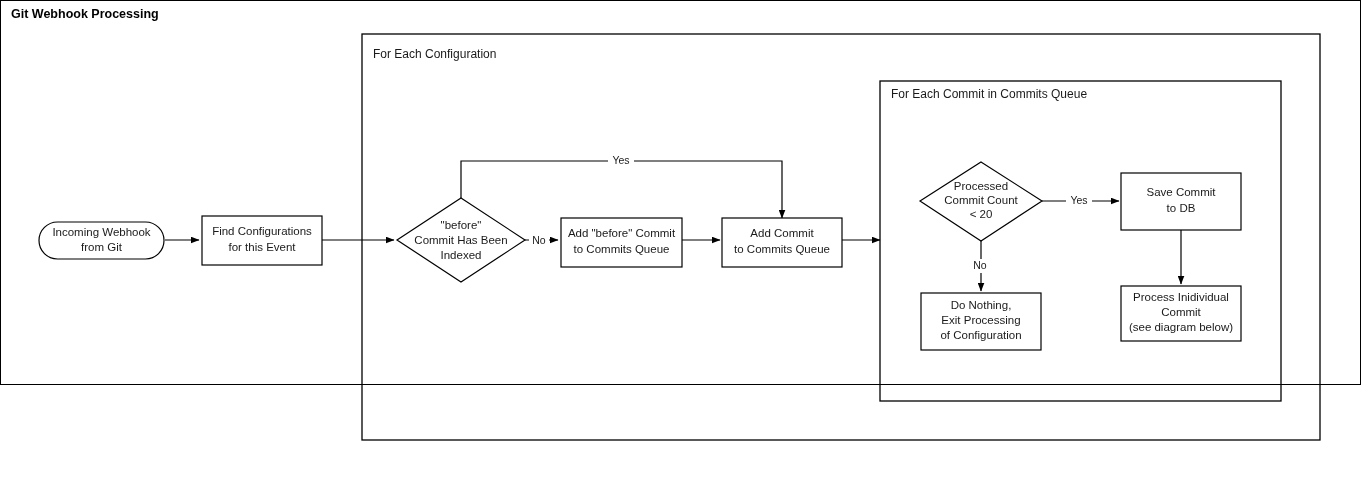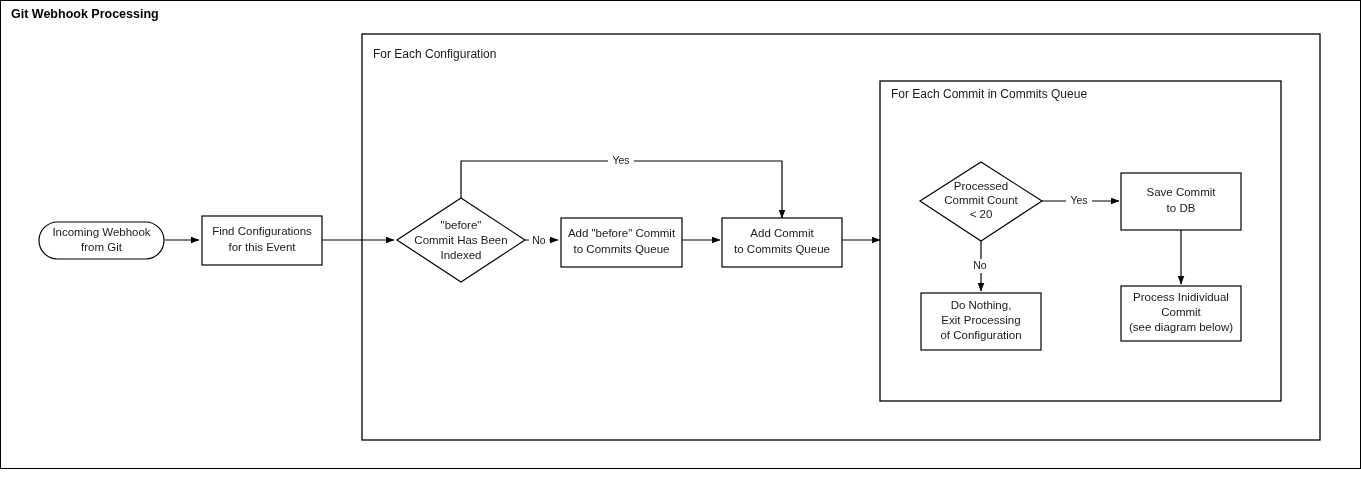--- a/index.html
+++ b/index.html
@@ -9,21 +9,21 @@
   }
   body {
     width: 1361px;
     height: 481px;
     font-family: "Liberation Sans", sans-serif;
     overflow: hidden;
   }
   #canvas-frame {
     position: relative;
     width: 1361px;
-    height: 469px;
+    height: 385px;
     box-sizing: border-box;
     border: 1px solid #000000;
     background: #ffffff;
   }
   svg.flow {
     display: block;
     width: 1359px;
     height: 479px;
   }
   .node-shape {

